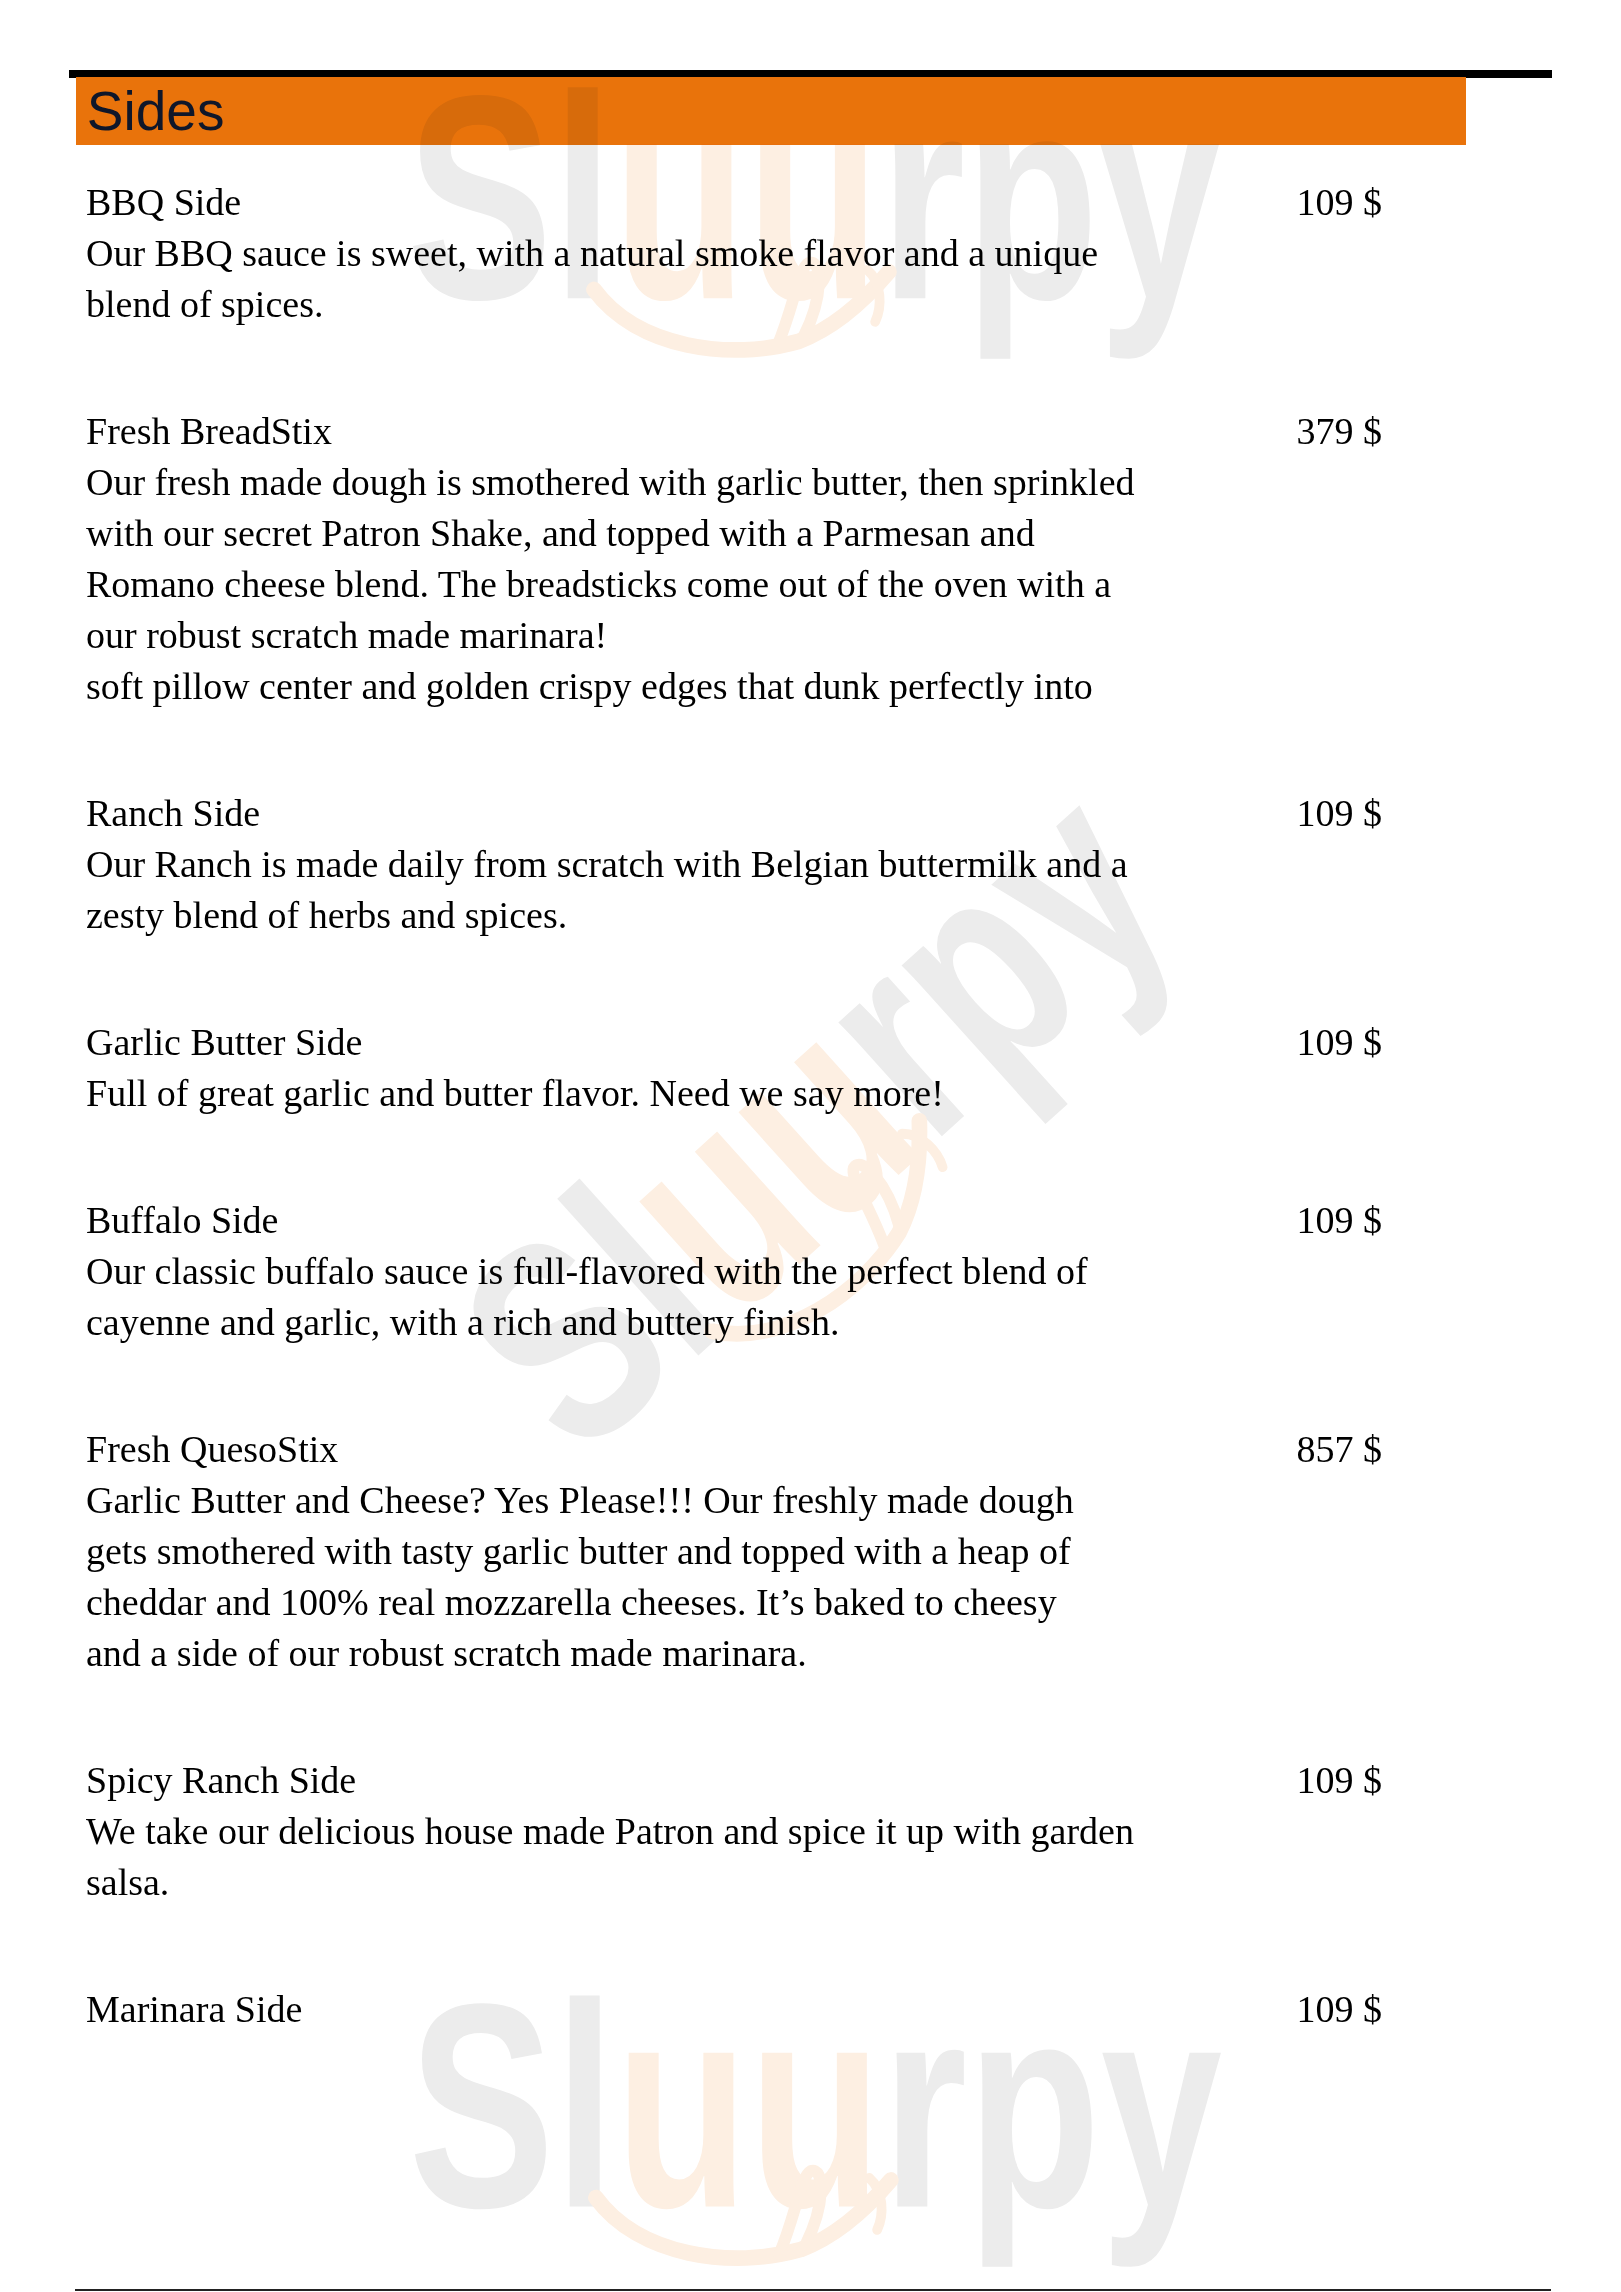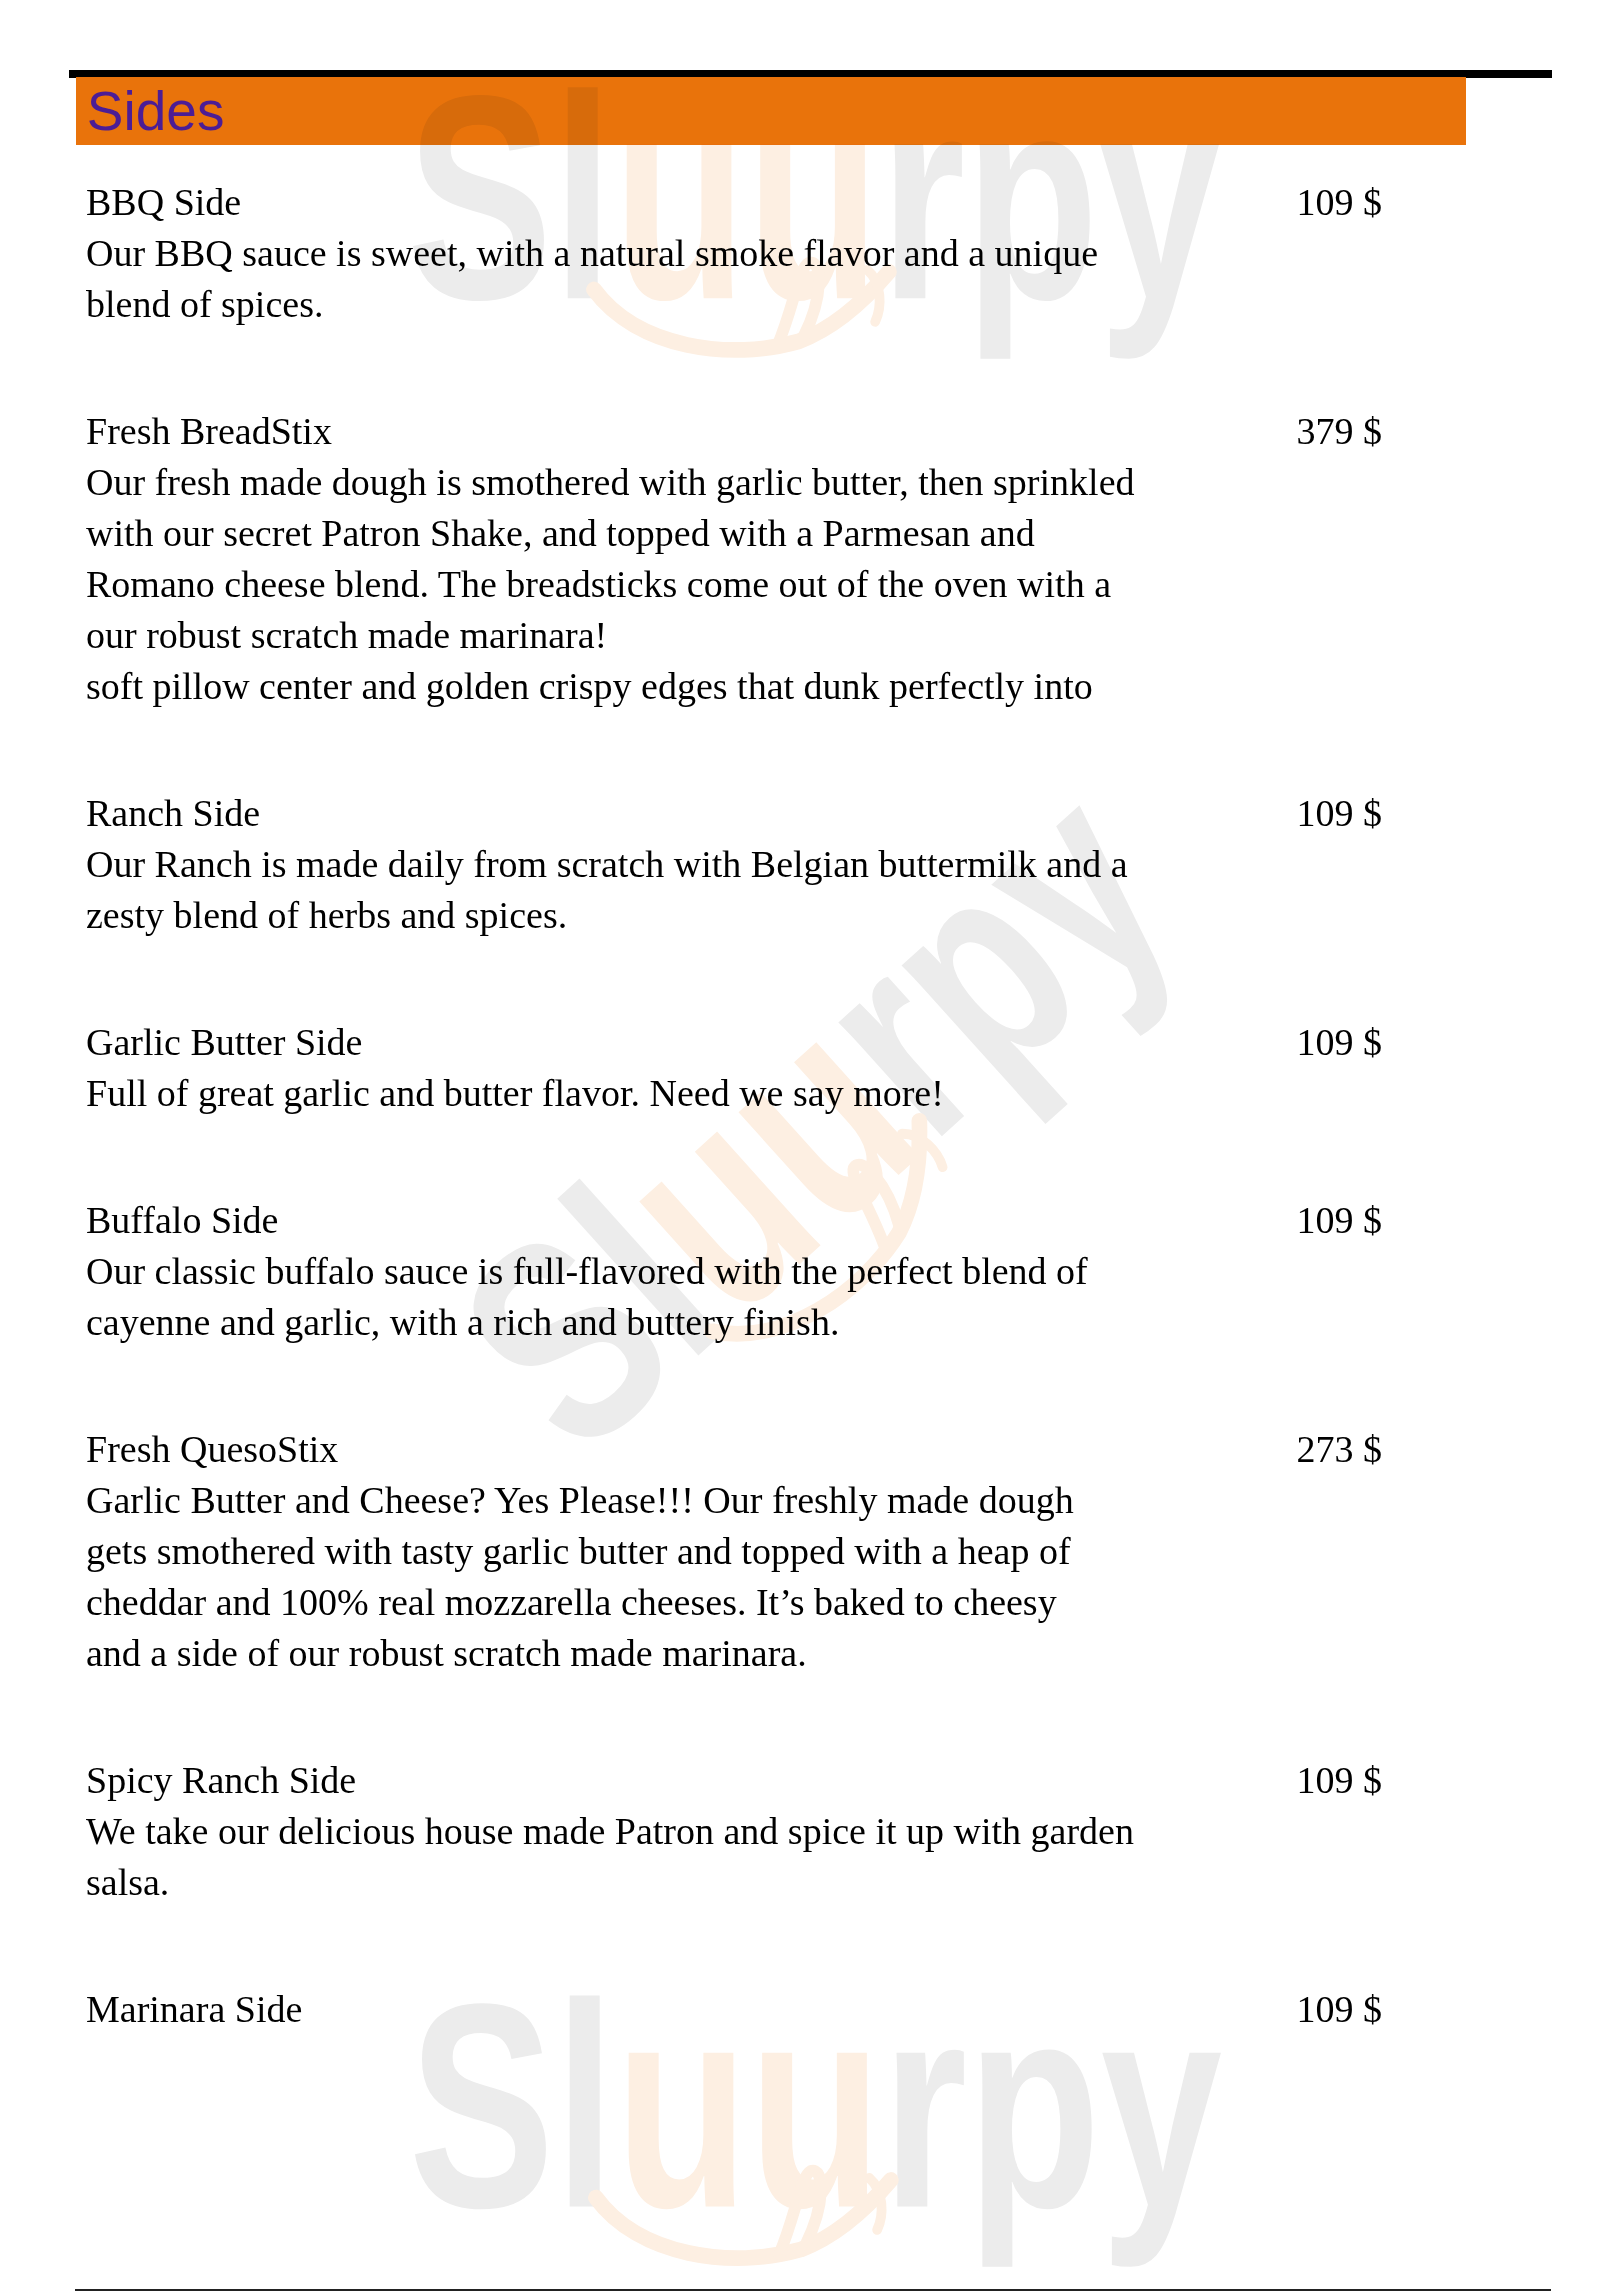--- a/index.html
+++ b/index.html
@@ -1,19 +1,19 @@
 <!DOCTYPE html>
 <html><head>
 <meta charset="utf-8">
 <style>
   html, body { margin: 0; padding: 0; background: #ffffff; }
   body { width: 1621px; height: 2293px; position: relative; overflow: hidden; font-family: "Liberation Serif", serif; color: #000; }
   .top-rule { position: absolute; left: 69px; top: 70px; width: 1483px; height: 7.8px; background: #000; }
   .section-header { position: absolute; left: 76px; top: 77px; width: 1390px; height: 68px; background: #e9730b; }
-  .section-title { position: absolute; left: 10.8px; top: 0; height: 68px; line-height: 68px; font-family: "Liberation Sans", sans-serif; font-size: 55px; color: #4c1d95; white-space: nowrap; }
+  .section-title { position: absolute; left: 10.8px; top: 0; height: 68px; line-height: 68px; font-family: "Liberation Sans", sans-serif; font-size: 55px; color: #0f172a; white-space: nowrap; }
   .menu { position: absolute; left: 86px; top: 177px; width: 1296px; }
   .item { position: relative; margin-bottom: 76px; font-size: 38px; line-height: 51px; }
   .item-name { display: block; white-space: nowrap; }
   .item-price { position: absolute; right: 0; top: 0; white-space: nowrap; text-align: center; }
   .desc-line { display: block; white-space: nowrap; }
   .bottom-rule { position: absolute; left: 75px; top: 2289px; width: 1476px; height: 2px; background: #222; }
   .watermarks { position: absolute; left: 0; top: 0; width: 1621px; height: 2293px; pointer-events: none; mix-blend-mode: multiply; }
   .wm-text { font-family: "Liberation Sans", sans-serif; font-weight: bold; font-size: 297px; }
 </style>
 </head>
@@ -59,21 +59,21 @@
 
   <div class="item">
     <span class="item-name">Buffalo Side</span>
     <span class="item-price">109 $</span>
     <span class="desc-line">Our classic buffalo sauce is full-flavored with the perfect blend of</span>
     <span class="desc-line">cayenne and garlic, with a rich and buttery finish.</span>
   </div>
 
   <div class="item">
     <span class="item-name">Fresh QuesoStix</span>
-    <span class="item-price">273 $</span>
+    <span class="item-price">857 $</span>
     <span class="desc-line">Garlic Butter and Cheese? Yes Please!!! Our freshly made dough</span>
     <span class="desc-line">gets smothered with tasty garlic butter and topped with a heap of</span>
     <span class="desc-line">cheddar and 100% real mozzarella cheeses. It’s baked to cheesy</span>
     <span class="desc-line">and a side of our robust scratch made marinara.</span>
   </div>
 
   <div class="item">
     <span class="item-name">Spicy Ranch Side</span>
     <span class="item-price">109 $</span>
     <span class="desc-line">We take our delicious house made Patron and spice it up with garden</span>

